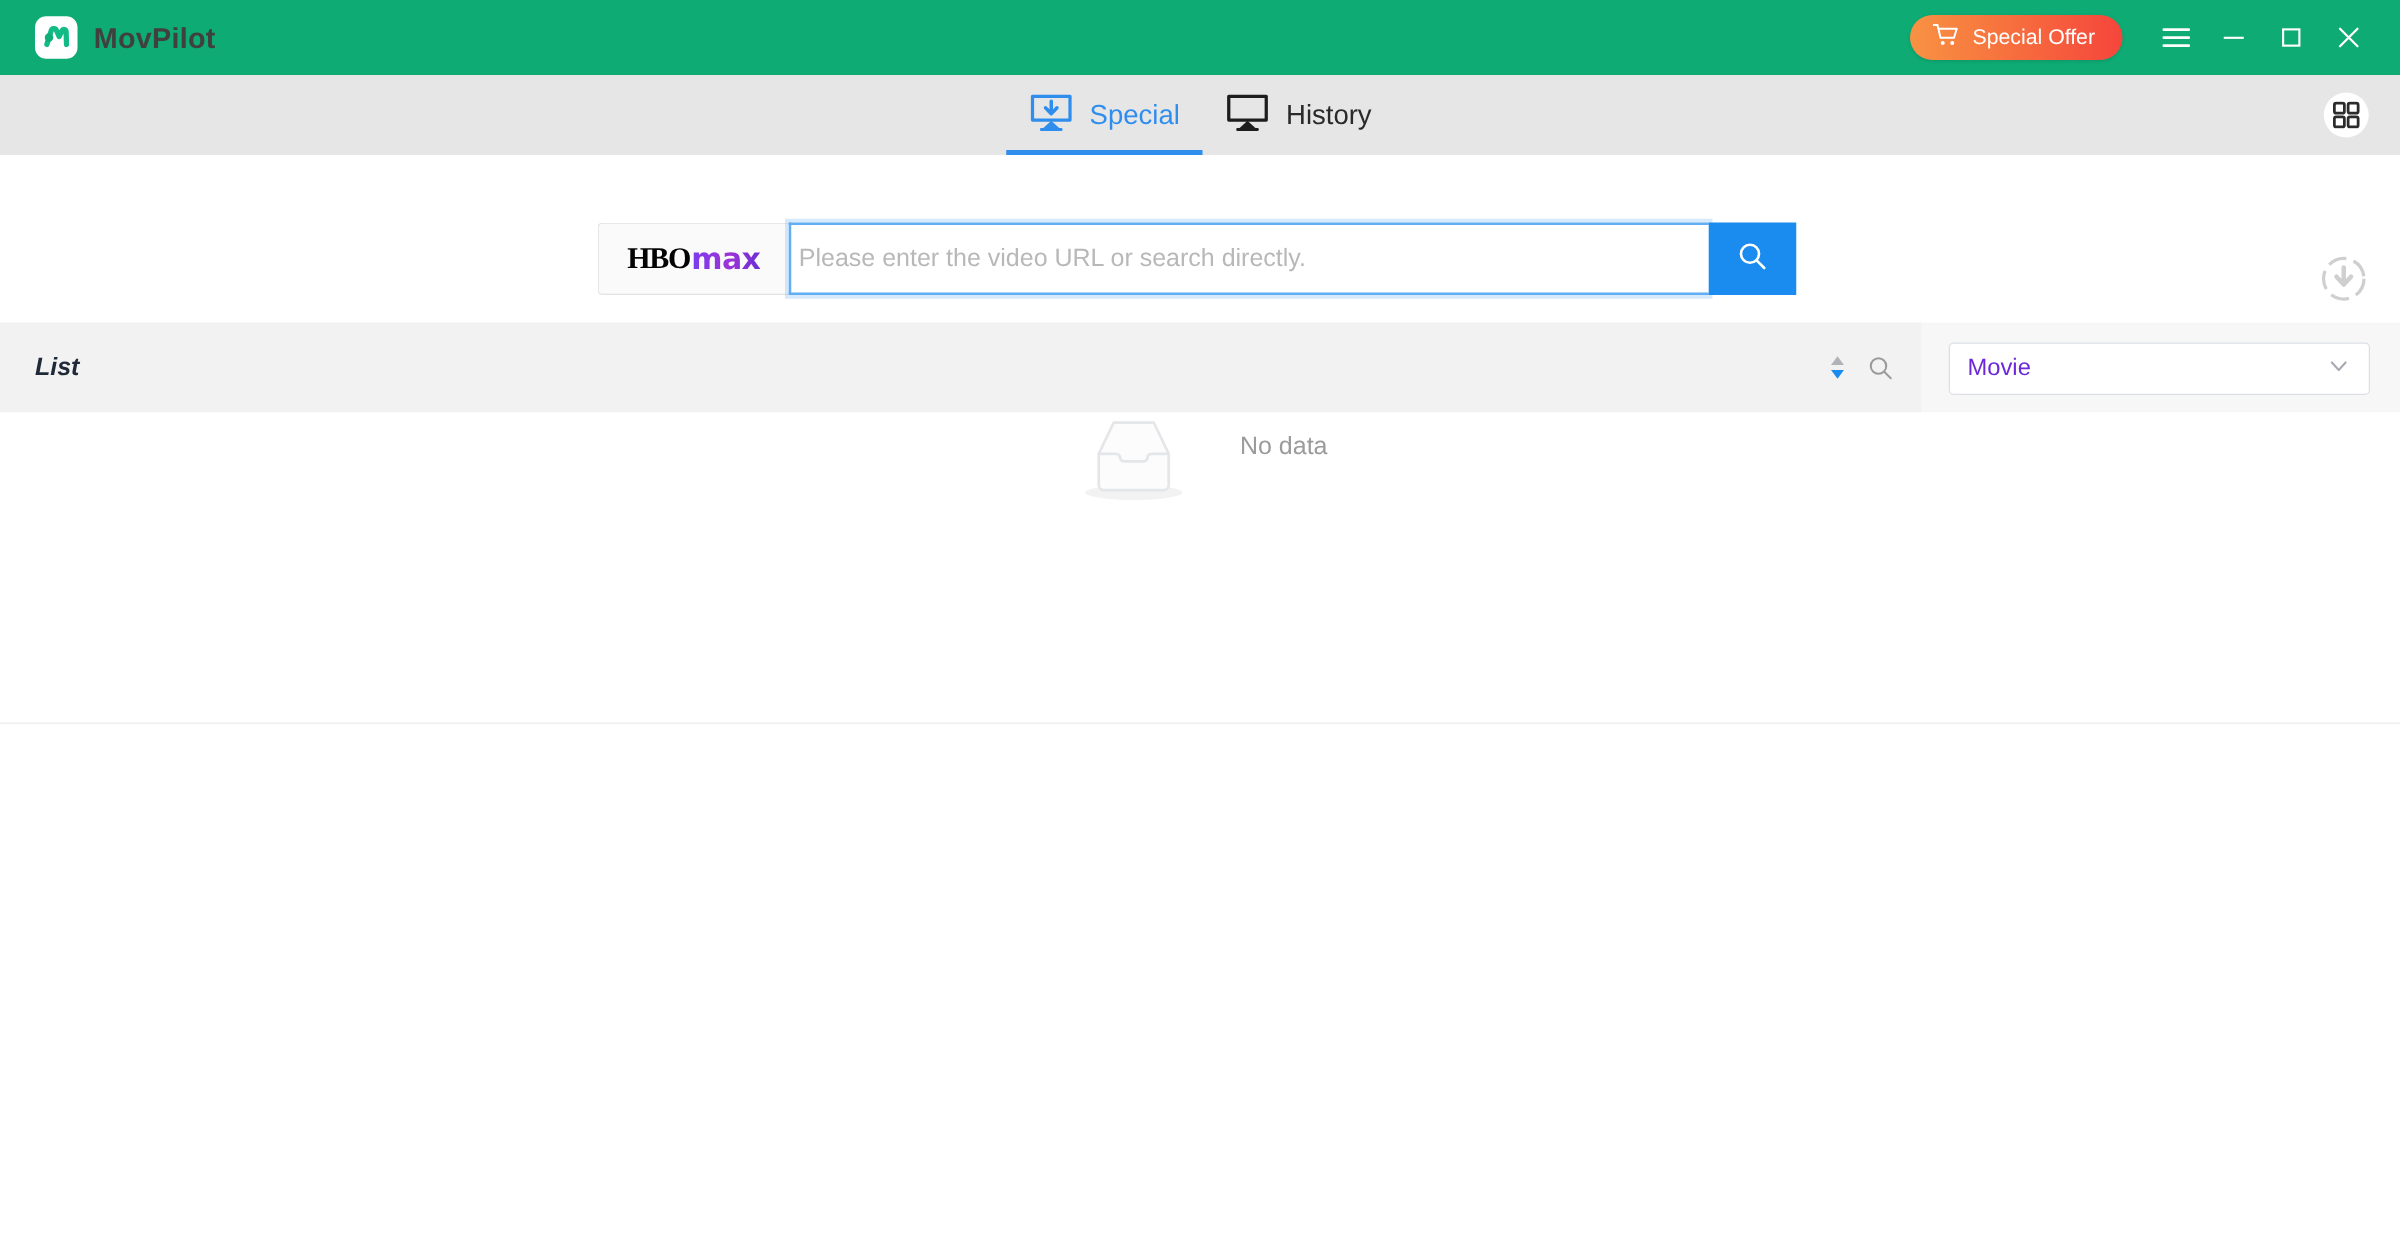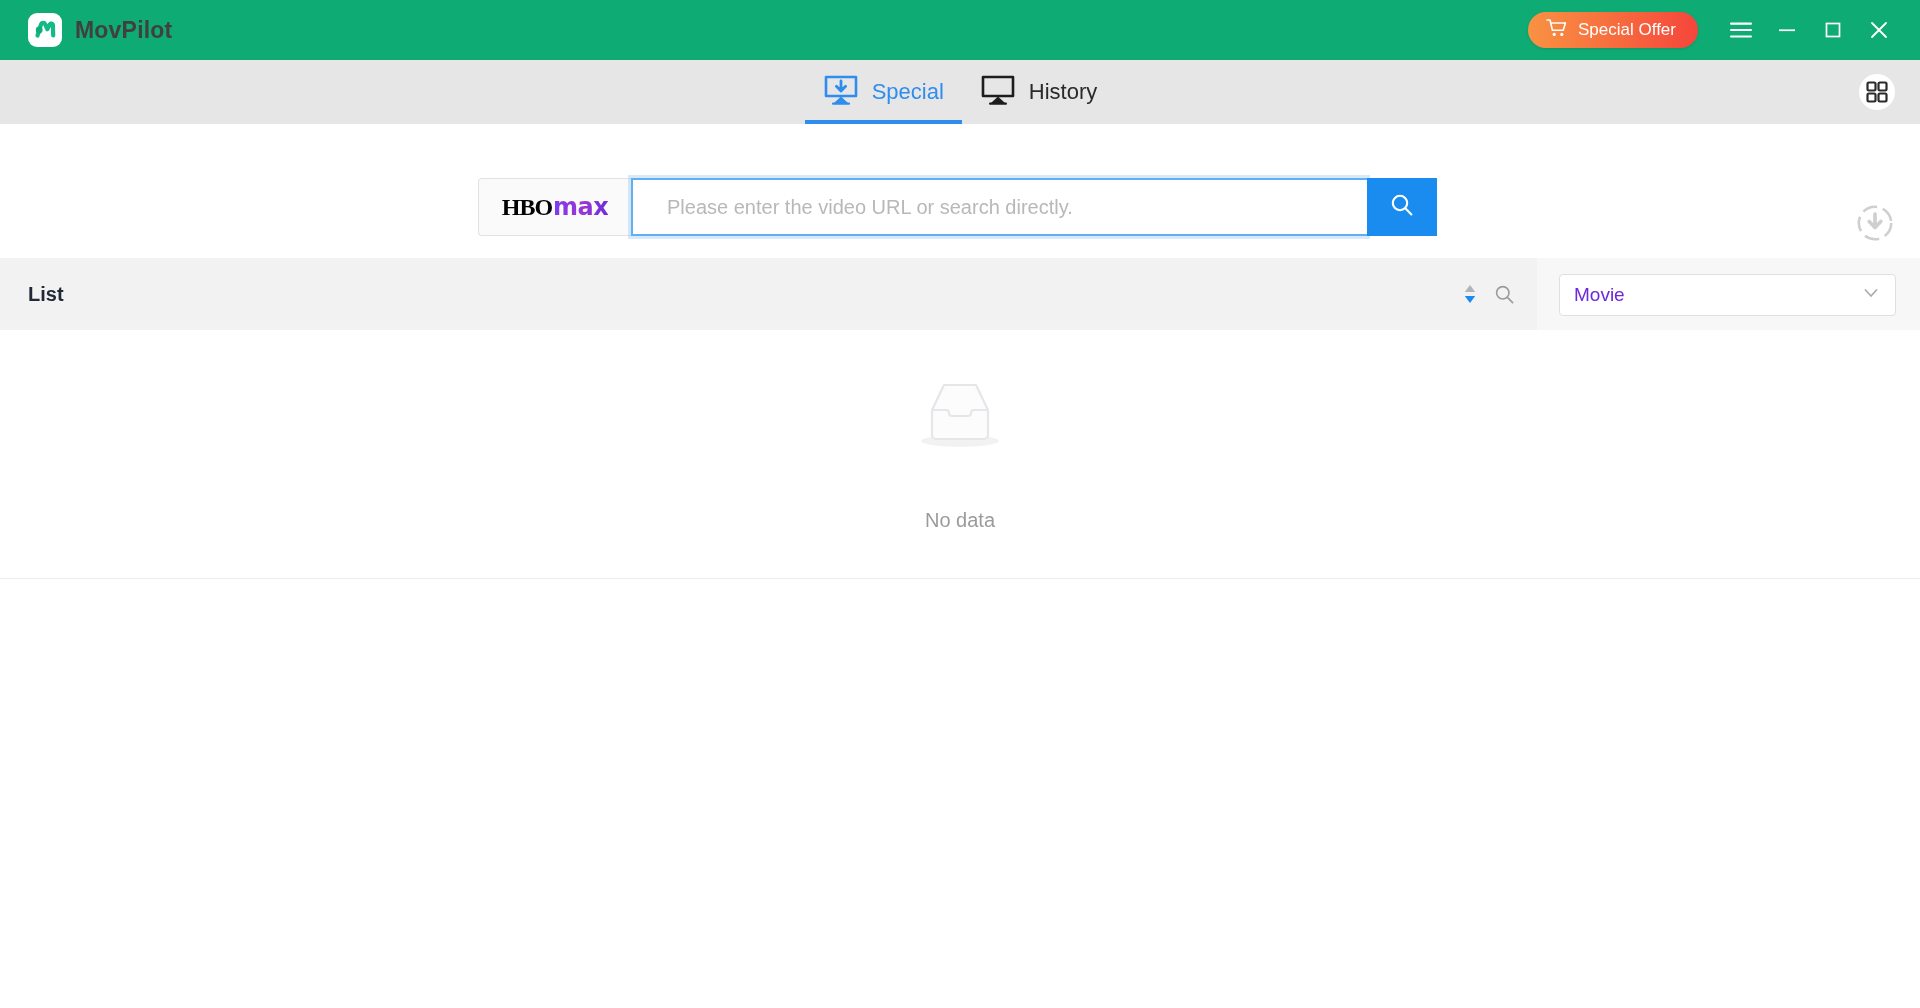--- a/index.html
+++ b/index.html
@@ -114,21 +114,21 @@
     letter-spacing: -.5px; margin-left: 1px;
   }
   .url-input {
     width: 736px;
     border: 2px solid #62aef2;
     border-right: none;
     background: #ffffff;
     outline: none;
     font-size: 20px;
     color: #15803d;
-    padding: 0 34px;
+    padding: 0 6px;
     box-shadow: 0 0 0 3px rgba(110,178,242,.28);
     z-index: 2;
   }
   .url-input::placeholder { color: #b8b8b8; }
   .search-btn {
     width: 70px;
     background: #1a8cf0;
     border: none;
     display: flex; align-items: center; justify-content: center;
     cursor: pointer;
@@ -148,21 +148,21 @@
     background: #f7f7f7;
   }
   .listheader-left {
     position: absolute; left: 0; top: 0;
     width: 1537px; height: 72px;
     background: #f2f2f2;
     display: flex; align-items: center;
   }
   .list-title {
     margin-left: 28px;
-    font-size: 20px; font-weight: bold; color: #1f2937;
+    font-size: 20px; font-weight: bold; color: #1f2937; font-style: italic;
   }
   .list-tools {
     margin-left: auto; margin-right: 22px;
     display: flex; align-items: center; gap: 16px;
   }
   .tool-icon { cursor: pointer; display: flex; align-items: center; justify-content: center; }
   .type-select {
     position: absolute; left: 1559px; top: 16px;
     width: 337px; height: 42px;
     background: #ffffff;
@@ -173,22 +173,22 @@
     cursor: pointer;
   }
   .type-value { font-size: 19px; color: #6d28d9; }
   .type-chevron { margin-left: auto; }
 
   
   .content {
     position: absolute; left: 0; top: 330px;
     width: 1920px; height: 248px;
     background: #ffffff;
-    display: flex; flex-direction: column;
-    align-items: center; justify-content: center; gap: 36px;
+    display: flex; flex-direction: row;
+    justify-content: center; gap: 36px;
   }
   .empty-label {
     margin-top: 16px;
     font-size: 20px; color: #9b9b9b;
   }
   .divider {
     position: absolute; left: 0; top: 578px;
     width: 1920px; height: 1px;
     background: #ececec;
   }

